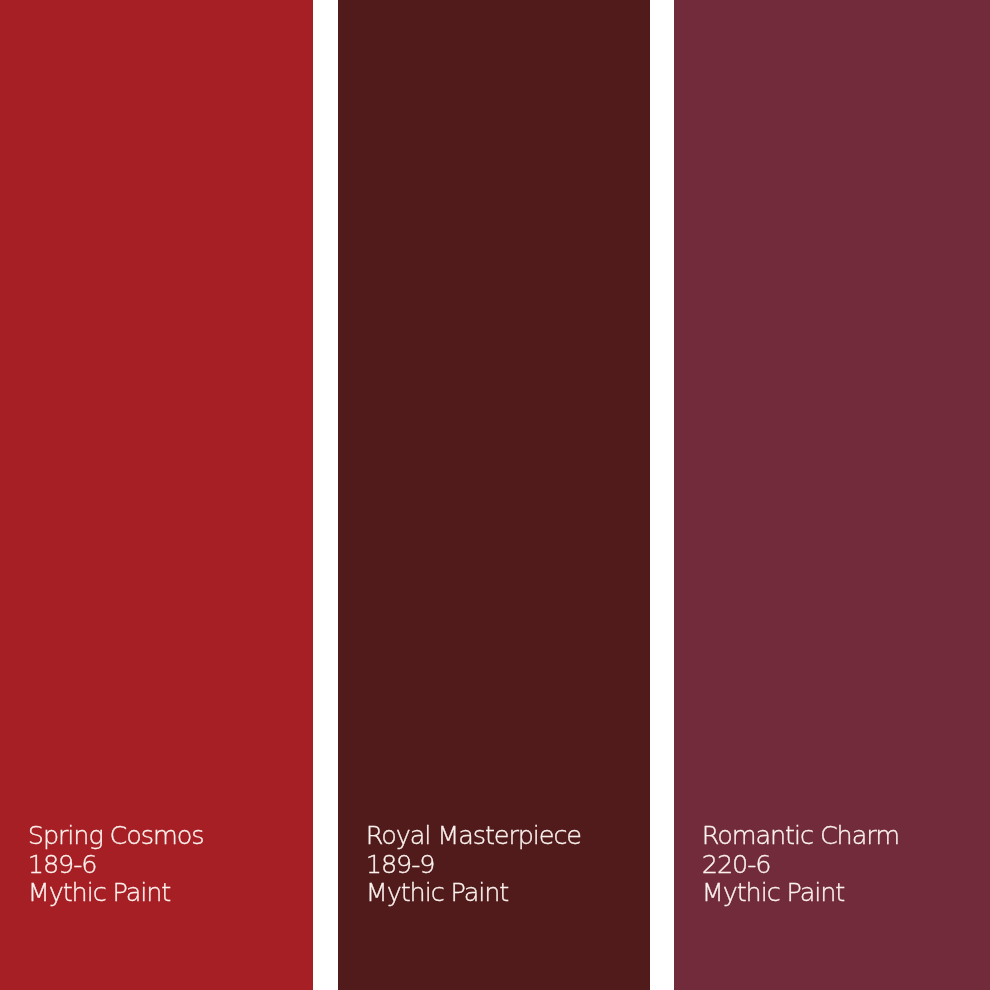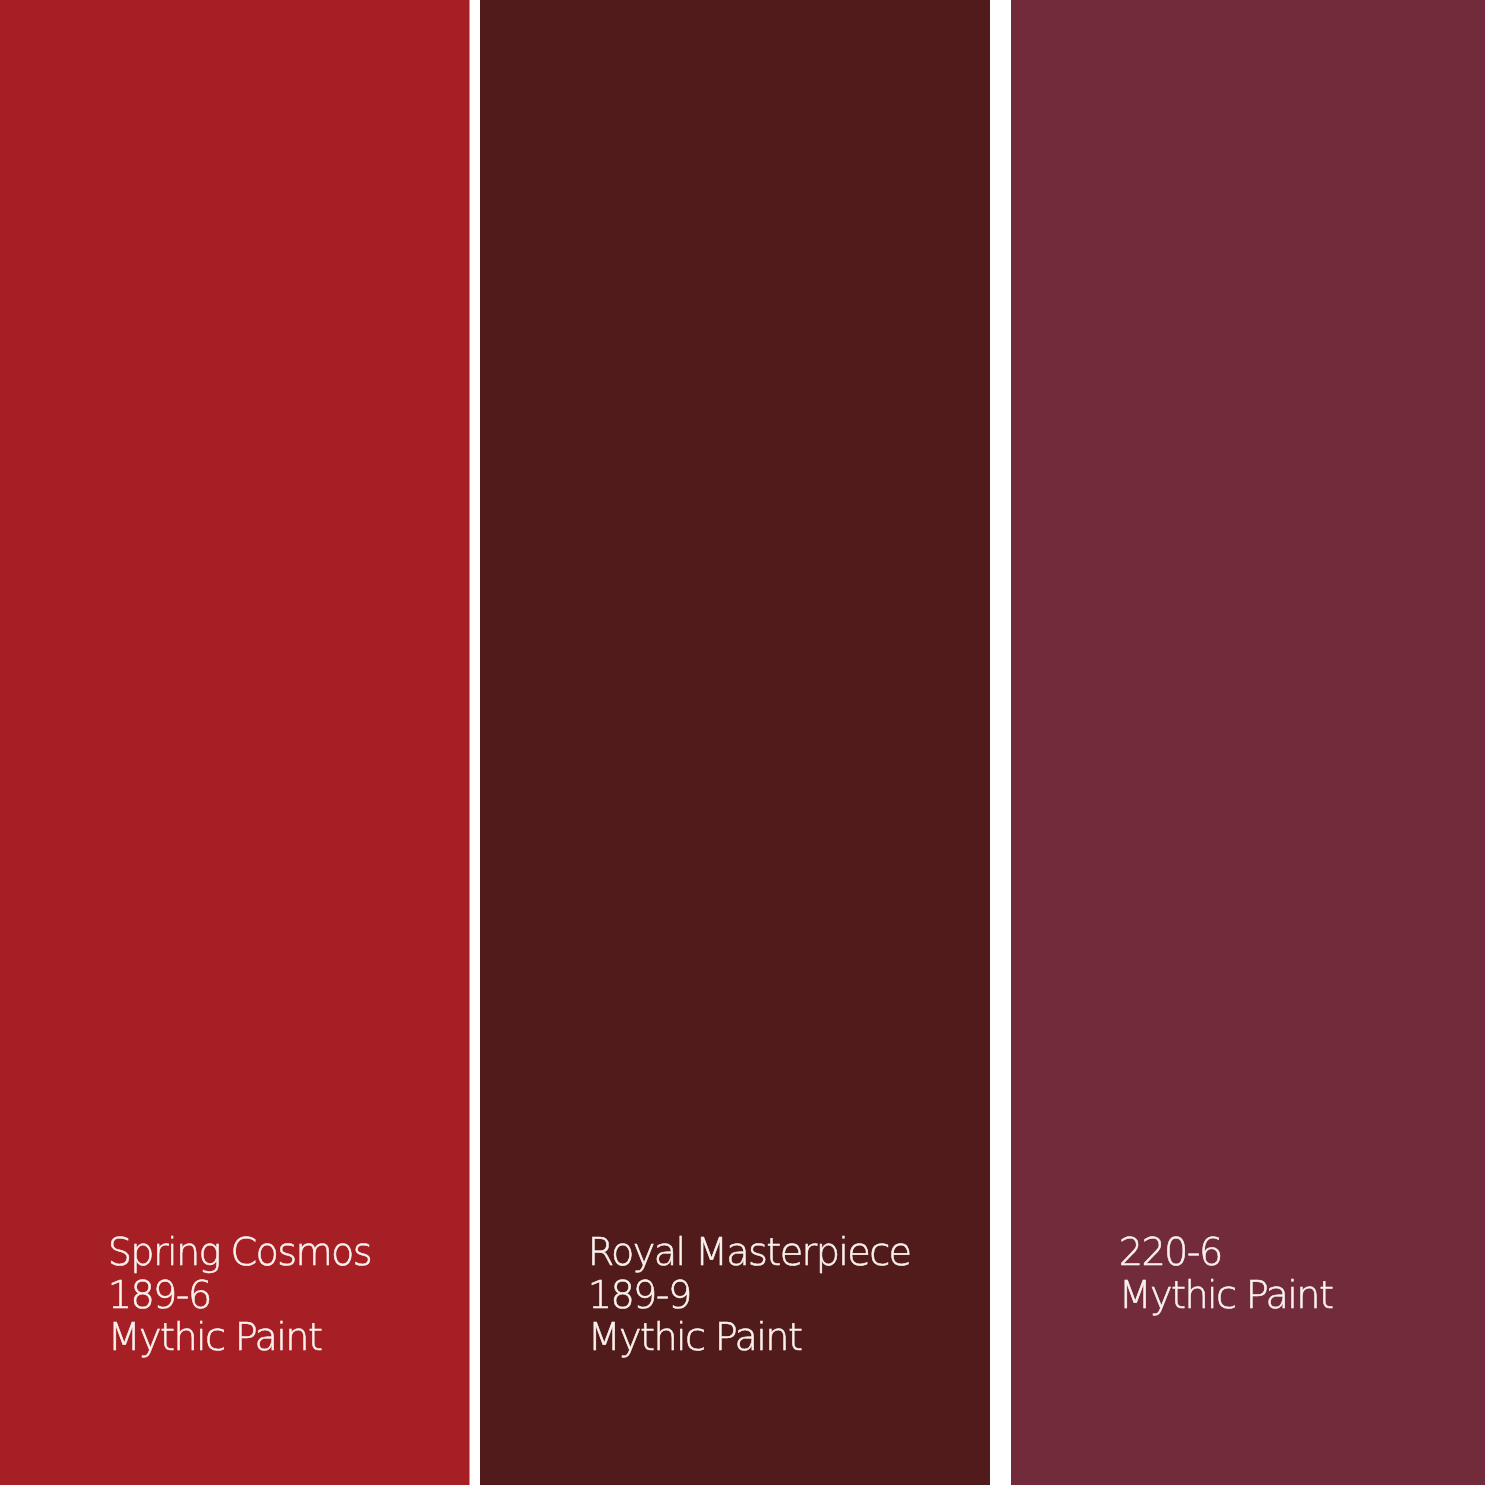--- a/index.html
+++ b/index.html
@@ -14,34 +14,33 @@
     position:relative;
     width:990px;height:990px;
     background:#ffffff;
   }
   .swatch{
     position:absolute;
     top:0;
     height:990px;
   }
   .swatch-1{left:0px;width:313px;}
-  .swatch-2{left:320px;width:312px;padding-left:28px;}
+  .swatch-2{left:338px;width:312px;}
   .swatch-3{left:674px;width:316px;}
   .caption{
     position:absolute;
     left:27.8px;
     top:821px;
   }
   .cap-line{
     font-size:25.5px;
     letter-spacing:-1.1px;
     line-height:28.5px;
     white-space:nowrap;
     font-weight:200;
-    margin-left:44px;
     -webkit-text-stroke:0.35px;
   }
 </style>
 </head>
 <body>
 
 <div class="palette">
 
   <div class="swatch swatch-1" style="background-color: rgb(166, 31, 37);">
     <div class="caption" style="color: rgb(251, 242, 238);">
@@ -54,18 +53,19 @@
   <div class="swatch swatch-2" style="background-color: rgb(81, 26, 27);">
     <div class="caption" style="color: rgb(251, 242, 238);">
       <div class="cap-line">Royal Masterpiece</div>
       <div class="cap-line">189-9</div>
       <div class="cap-line">Mythic Paint</div>
     </div>
   </div>
 
   <div class="swatch swatch-3" style="background-color: rgb(114, 43, 59);">
     <div class="caption" style="color: rgb(251, 242, 238);">
+      <div class="cap-line">Romantic Charm</div>
       <div class="cap-line">220-6</div>
       <div class="cap-line">Mythic Paint</div>
     </div>
   </div>
 
 </div>
 
 </body></html>

